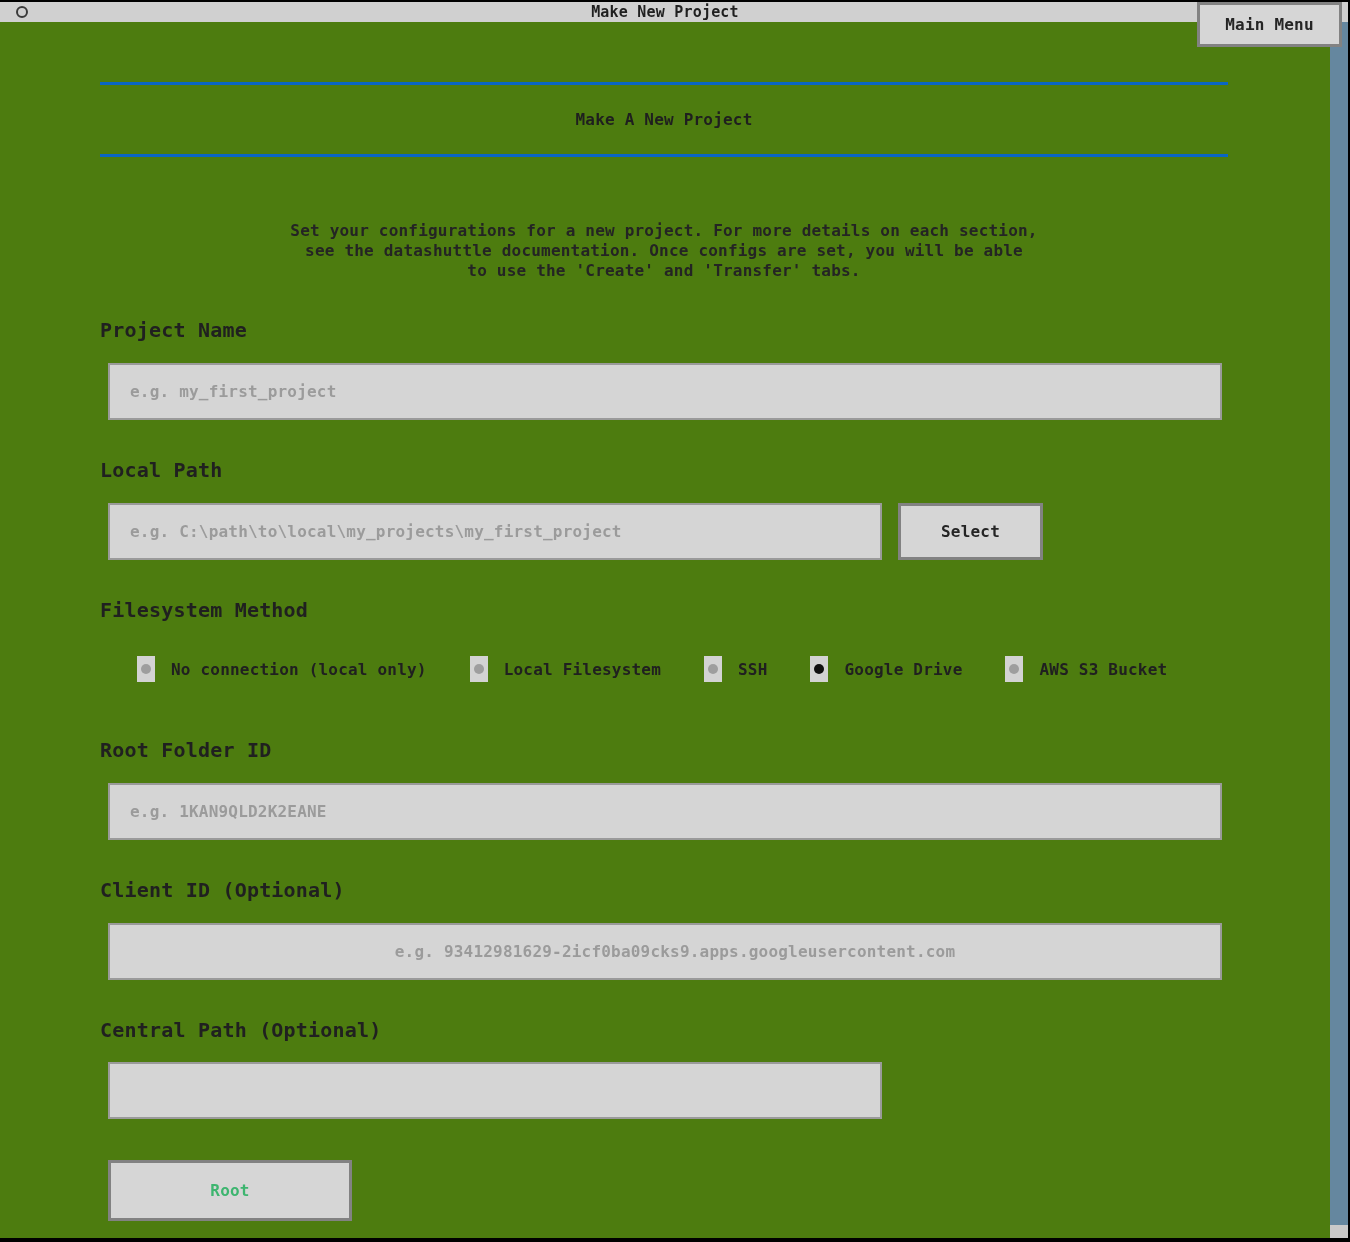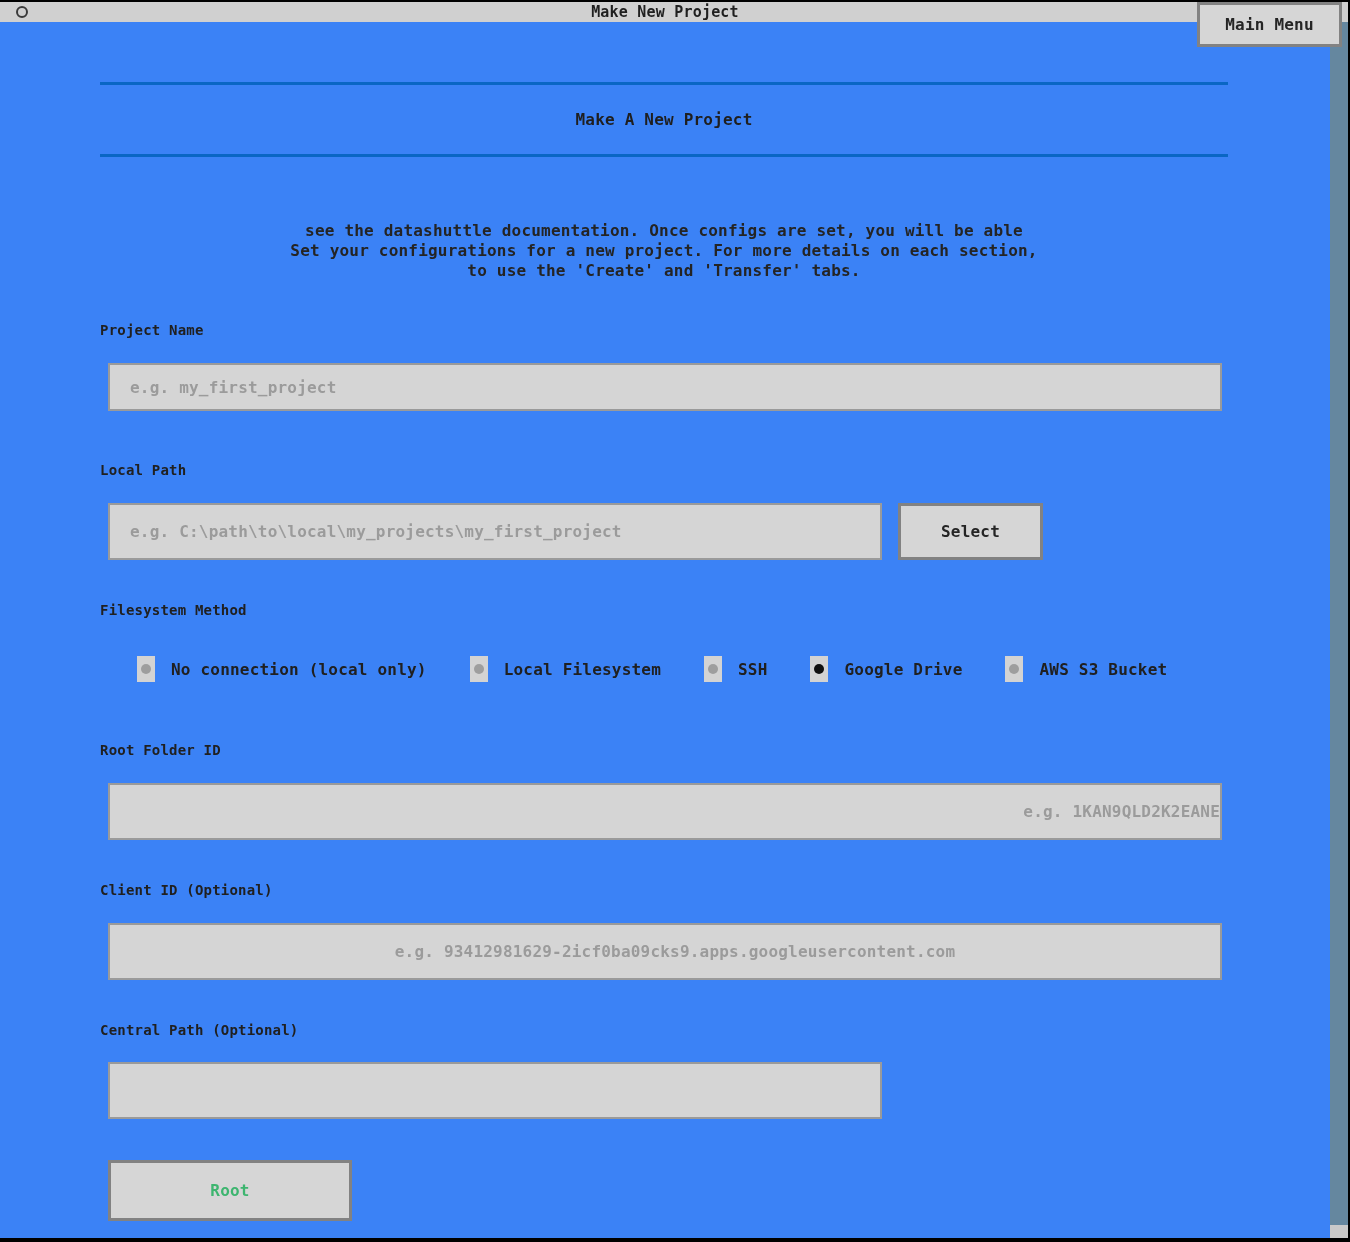--- a/index.html
+++ b/index.html
@@ -6,21 +6,21 @@
   html, body { background: #000; }
   body {
     font-family: "DejaVu Sans Mono", "Liberation Mono", monospace;
     font-weight: 700;
     letter-spacing: 0.2px;
   }
   .screen {
     position: relative;
     width: 1350px;
     height: 1242px;
-    background: #3b82f6;
+    background: #4d7c0f;
     overflow: hidden;
   }
   .edge { position: absolute; background: #000; }
   .edge-top    { left: 0; top: 0; width: 1350px; height: 2px; }
   .edge-bottom { left: 0; top: 1238px; width: 1350px; height: 4px; }
   .edge-right  { left: 1348px; top: 0; width: 2px; height: 1242px; }
   .edge-topright { left: 1342px; top: 0; width: 8px; height: 62px; }
 
   .titlebar {
     position: absolute; left: 0; top: 2px; width: 1348px; height: 20px;
@@ -62,21 +62,21 @@
   }
   .header-title { font-size: 16px; color: #1f1f1f; }
 
   .description {
     position: absolute; left: 100px; top: 221px; width: 1128px;
     text-align: center; font-size: 16px; line-height: 20px; color: #242424;
   }
 
   .field-label {
     position: absolute; left: 100px; height: 20px;
-    font-size: 14px; line-height: 20px; color: #202020;
+    font-size: 20px; line-height: 20px; color: #202020;
   }
 
   .text-input {
     position: absolute;
     background: #d5d5d5;
     border: 2px solid #9a9a9a;
     font-family: inherit; font-weight: 700; letter-spacing: 0.2px;
     font-size: 16px; color: #333;
     padding: 0 0 0 20px;
     outline: none;
@@ -121,27 +121,27 @@
   <div class="scroll-thumb"></div>
   <div class="scroll-corner"></div>
 
   <button class="btn main-menu-btn">Main Menu</button>
 
   <div class="header-box">
     <span class="header-title">Make A New Project</span>
   </div>
 
   <div class="description">
+    <div>Set your configurations for a new project. For more details on each section,</div>
     <div>see the datashuttle documentation. Once configs are set, you will be able</div>
-    <div>Set your configurations for a new project. For more details on each section,</div>
     <div>to use the 'Create' and 'Transfer' tabs.</div>
   </div>
 
   <div class="field-label" style="top:320px">Project Name</div>
-  <input class="text-input" style="left: 108px; top: 363px; width: 1114px; height: 48px;" placeholder="e.g. my_first_project">
+  <input class="text-input" style="left: 108px; top: 363px; width: 1114px; height: 57px;" placeholder="e.g. my_first_project">
 
   <div class="field-label" style="top:460px">Local Path</div>
   <input class="text-input" style="left: 108px; top: 503px; width: 774px; height: 57px;" placeholder="e.g. C:\path\to\local\my_projects\my_first_project">
   <button class="btn" style="left:898px; top:503px; width:145px; height:57px">Select</button>
 
   <div class="field-label" style="top:600px">Filesystem Method</div>
   <div class="radio-row">
     <div class="radio-option">
       <span class="radio-box">
         <span class="radio-dot"></span>
@@ -168,21 +168,21 @@
     </div>
     <div class="radio-option">
       <span class="radio-box">
         <span class="radio-dot"></span>
       </span>
       <span class="radio-label">AWS S3 Bucket</span>
     </div>
   </div>
 
   <div class="field-label" style="top:740px">Root Folder ID</div>
-  <input class="text-input" style="left: 108px; top: 783px; width: 1114px; height: 57px; text-align: right;" placeholder="e.g. 1KAN9QLD2K2EANE">
+  <input class="text-input" style="left: 108px; top: 783px; width: 1114px; height: 57px;" placeholder="e.g. 1KAN9QLD2K2EANE">
 
   <div class="field-label" style="top:880px">Client ID (Optional)</div>
   <input class="text-input" style="left: 108px; top: 923px; width: 1114px; height: 57px; text-align: center;" placeholder="e.g. 93412981629-2icf0ba09cks9.apps.googleusercontent.com">
 
   <div class="field-label" style="top:1020px">Central Path (Optional)</div>
   <input class="text-input" style="left: 108px; top: 1062px; width: 774px; height: 57px;" placeholder="">
 
   <button class="btn save-btn">Root</button>
 
 </div>

